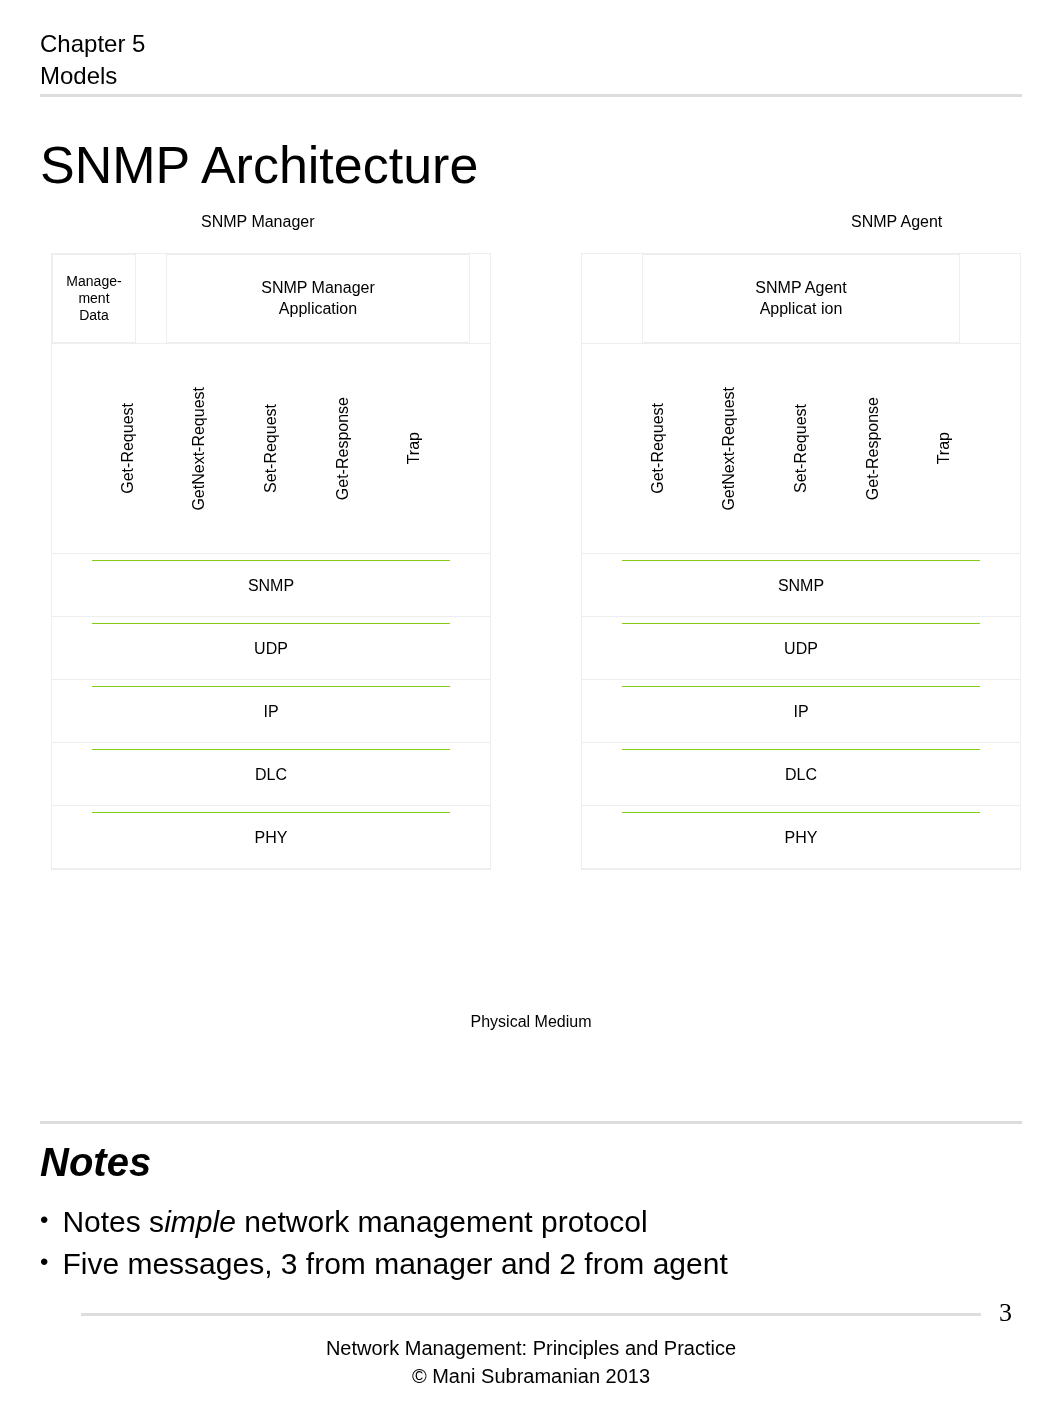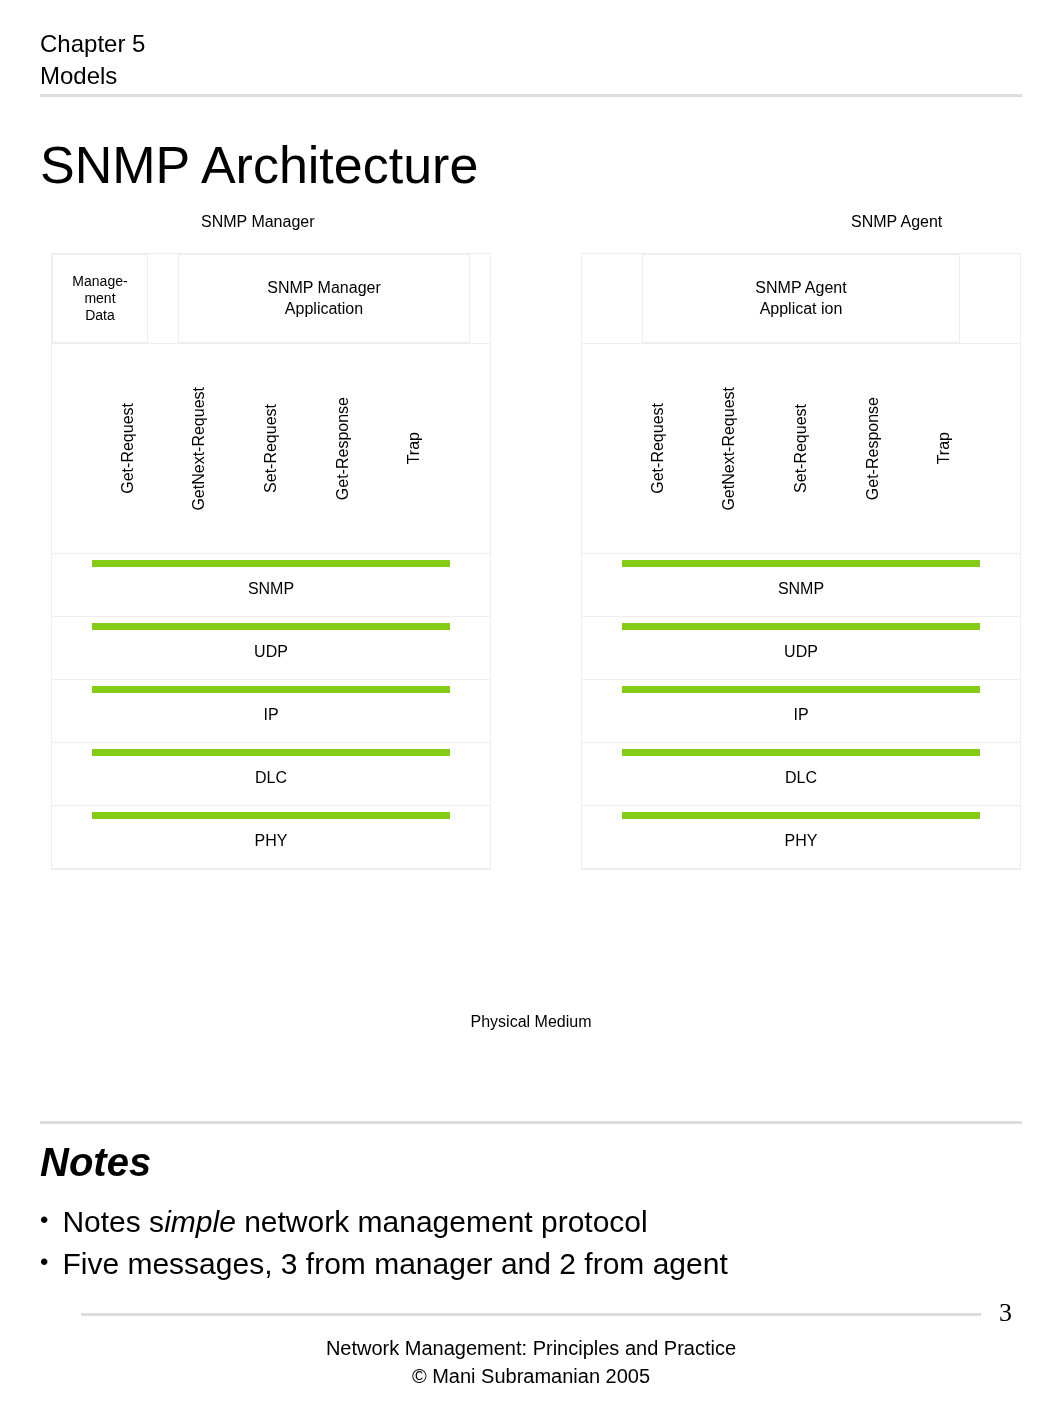--- a/index.html
+++ b/index.html
@@ -53,21 +53,21 @@
     border: 1px solid #eee;
   }
   .stack.left { left: 0; }
   .stack.right { left: 530px; }
   .app-row {
     display: flex;
     height: 90px;
     border-bottom: 1px solid #eee;
   }
   .mgmt-data {
-    width: 96px;
+    width: 84px;
     border: 1px solid #eee;
     display: flex;
     align-items: center;
     justify-content: center;
     font-size: 14px;
     text-align: center;
     line-height: 1.2;
     padding: 4px;
   }
   .app-box {
@@ -95,21 +95,21 @@
     writing-mode: vertical-rl;
     transform: rotate(180deg);
     font-size: 16px;
   }
   .layer {
     height: 50px;
     display: flex;
     align-items: center;
     justify-content: center;
     font-size: 16px;
-    border-top: 7px solid #84cc16;
+    border-top: 1px solid #84cc16;
     margin: 0 40px;
   }
   .layer-wrap {
     padding: 6px 0;
     border-bottom: 1px solid #eee;
   }
   .phy-medium {
     position: absolute;
     top: 800px;
     width: 100%;
@@ -274,14 +274,14 @@
       <span>Five messages, 3 from manager and 2 from agent</span>
     </span>
   </li>
 </ul>
 
 <div class="page-num">3</div>
 
 <div class="footer">
   <hr class="hr-bottom">
   <div class="footer-text">Network Management: Principles and Practice</div>
-  <div class="footer-text">©  Mani Subramanian 2005</div>
+  <div class="footer-text">©  Mani Subramanian 2013</div>
 </div>
 
 </body></html>

